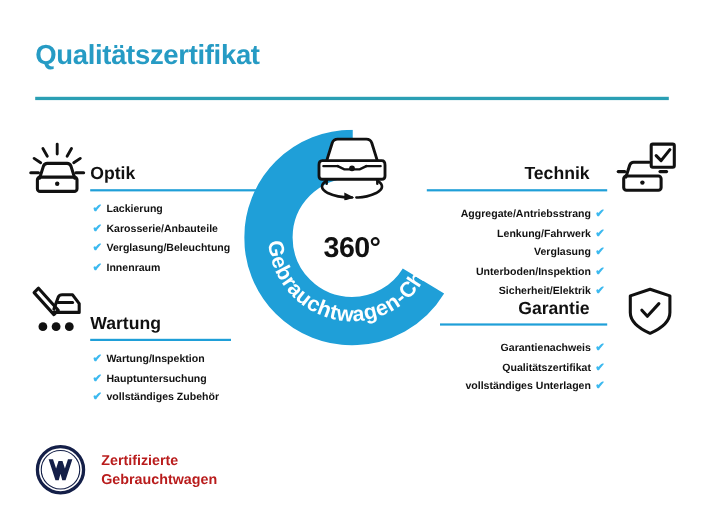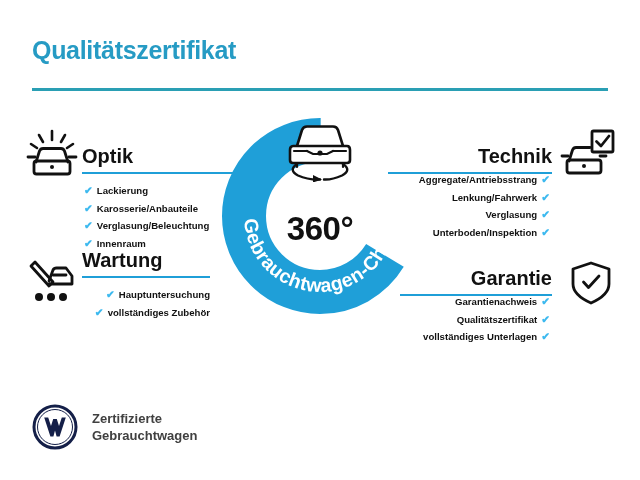--- a/index.html
+++ b/index.html
@@ -47,21 +47,21 @@
   .section {
     position: absolute;
   }
   .section-head {
     position: relative;
     height: 26px;
   }
   .section-title {
     position: absolute;
     bottom: 2px;
-    font-size: 20px;
+    font-size: 16px;
     font-weight: bold;
     color: #111111;
     white-space: nowrap;
   }
   .section-rule {
     position: absolute;
     height: 2px;
     background: #1f9fd8;
   }
   .items {
@@ -83,23 +83,23 @@
   }
 
   
   .sec-left .section-title { left: 0; }
   .sec-left .section-rule  { left: 0; bottom: -4px; }
   .sec-left .items { margin-top: 12px; margin-left: 2px; }
   .sec-left .item .check { margin-right: 4px; }
 
   
   .sec-right { text-align: right; }
-  .sec-right .section-title { right: 0; }
+  .sec-right .section-title { right: 16px; }
   .sec-right .section-rule  { right: 0; bottom: -4px; }
-  .sec-right .items { margin-top: 1px; margin-right: 2px; }
+  .sec-right .items { margin-top: 16px; margin-right: 2px; }
   .sec-right .item .check { margin-left: 4px; }
 
   
   .sec-icon {
     position: absolute;
   }
 
   
   .badge {
     position: absolute;
@@ -107,21 +107,21 @@
     top: 118px;
     width: 196px;
     height: 196px;
   }
   .badge-deg {
     position: absolute;
     left: 0;
     top: 92px;
     width: 196px;
     text-align: center;
-    font-size: 33px;
+    font-size: 26px;
     font-weight: bold;
     color: #111111;
     letter-spacing: -0.5px;
   }
   .badge-car {
     position: absolute;
     left: 58px;
     top: 2px;
     width: 80px;
     height: 62px;
@@ -134,21 +134,21 @@
     top: 404px;
     display: flex;
     align-items: center;
   }
   .vw-mark { width: 46px; height: 46px; }
   .footer-text {
     margin-left: 14px;
     font-size: 13px;
     font-weight: bold;
     line-height: 17px;
-    color: #404040;
+    color: #b91c1c;
   }
   .footer-line { white-space: nowrap; }
 </style>
 </head>
 <body>
 
 <div id="page">
 
   <div class="title">Qualitätszertifikat</div>
   <div class="title-rule"></div>
@@ -189,26 +189,27 @@
       <g stroke="#111111" stroke-width="2.8" fill="none" stroke-linejoin="round" stroke-linecap="round">
         <path d="M13 7 L9 11 L27 31 L31 27 Z"></path>
         <path d="M27 26 L31 15 Q32 13 34.5 13 L44 13 L50 21 L50 29 L27 29"></path>
         <line x1="31" y1="20" x2="44" y2="20"></line>
       </g>
       <circle cx="17" cy="42" r="4" fill="#111111"></circle>
       <circle cx="29" cy="42" r="4" fill="#111111"></circle>
       <circle cx="41" cy="42" r="4" fill="#111111"></circle>
     </svg>
   </div>
-  <div class="section sec-left" style="left:82px; top:248px; width:128px;text-align:right;">
+  <div class="section sec-left" style="left:82px; top:280px; width:128px;">
     <div class="section-head">
       <div class="section-title">Wartung</div>
       <div class="section-rule" style="width:128px;"></div>
     </div>
     <ul class="items">
+      <li class="item"><span class="check">✔</span><span>Wartung/Inspektion</span></li>
       <li class="item"><span class="check">✔</span><span>Hauptuntersuchung</span></li>
       <li class="item"><span class="check">✔</span><span>vollständiges Zubehör</span></li>
     </ul>
   </div>
 
   <div class="sec-icon" style="left:560px; top:128px; width:56px; height:52px;">
     <svg viewBox="0 0 56 52" width="56" height="52">
       <g stroke="#111111" stroke-width="2.8" fill="none" stroke-linejoin="round" stroke-linecap="round">
         <path d="M9 33 L12.5 22 Q13.5 19.5 16 19.5 L30 19.5"></path>
         <rect x="7" y="32" width="34" height="13" rx="2.5"></rect>
@@ -223,20 +224,21 @@
   <div class="section sec-right" style="left:388px; top:144px; width:164px;">
     <div class="section-head">
       <div class="section-title">Technik</div>
       <div class="section-rule" style="width:164px;"></div>
     </div>
     <ul class="items">
       <li class="item"><span>Aggregate/Antriebsstrang</span><span class="check">✔</span></li>
       <li class="item"><span>Lenkung/Fahrwerk</span><span class="check">✔</span></li>
       <li class="item"><span>Verglasung</span><span class="check">✔</span></li>
       <li class="item"><span>Unterboden/Inspektion</span><span class="check">✔</span></li>
+      <li class="item"><span>Sicherheit/Elektrik</span><span class="check">✔</span></li>
     </ul>
   </div>
 
   <div class="sec-icon" style="left:566px; top:258px; width:50px; height:52px;">
     <svg viewBox="0 0 50 52" width="50" height="52">
       <g stroke="#111111" stroke-width="2.8" fill="none" stroke-linejoin="round" stroke-linecap="round">
         <path d="M25 5 L43 11 L43 26 Q43 37 25 45 Q7 37 7 26 L7 11 Z"></path>
         <path d="M17.5 24 L22.5 29.5 L33 18"></path>
       </g>
     </svg>

